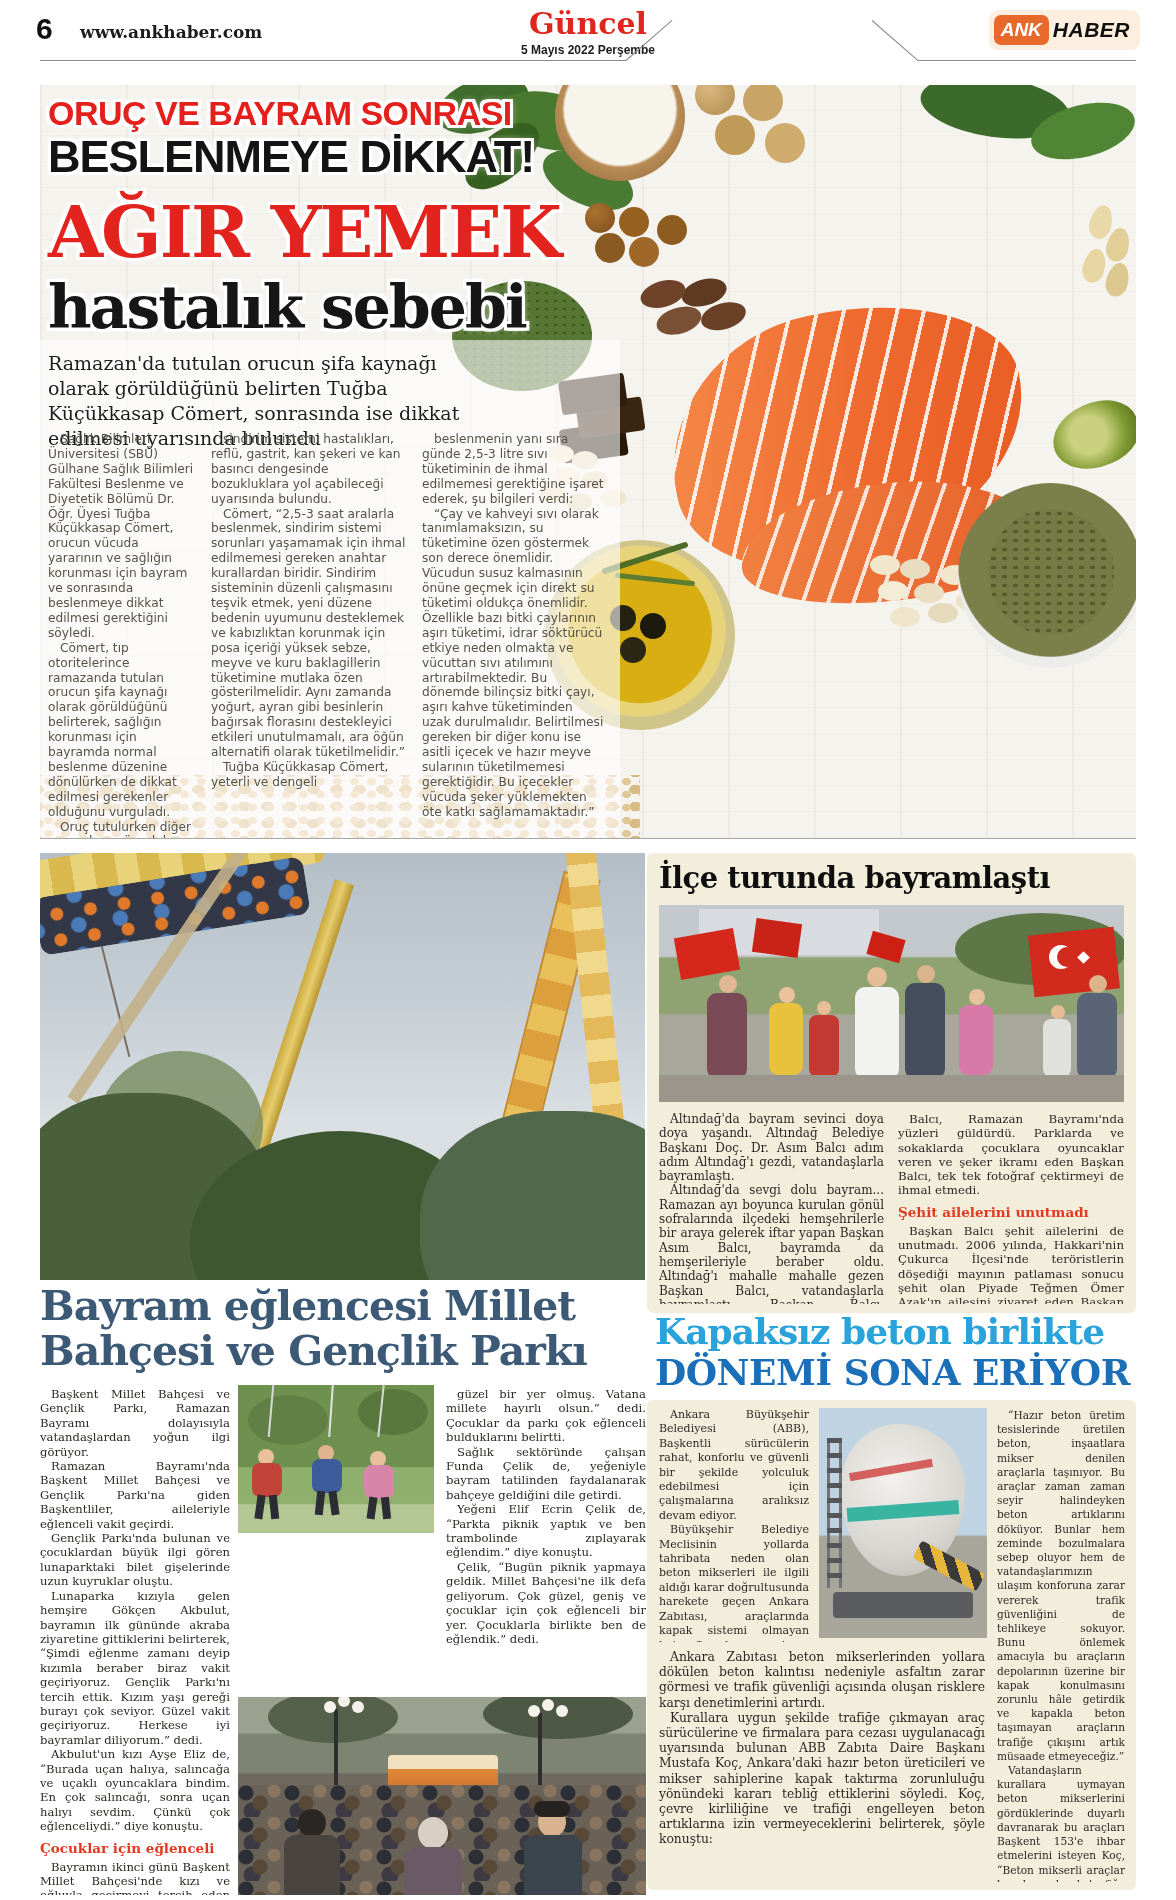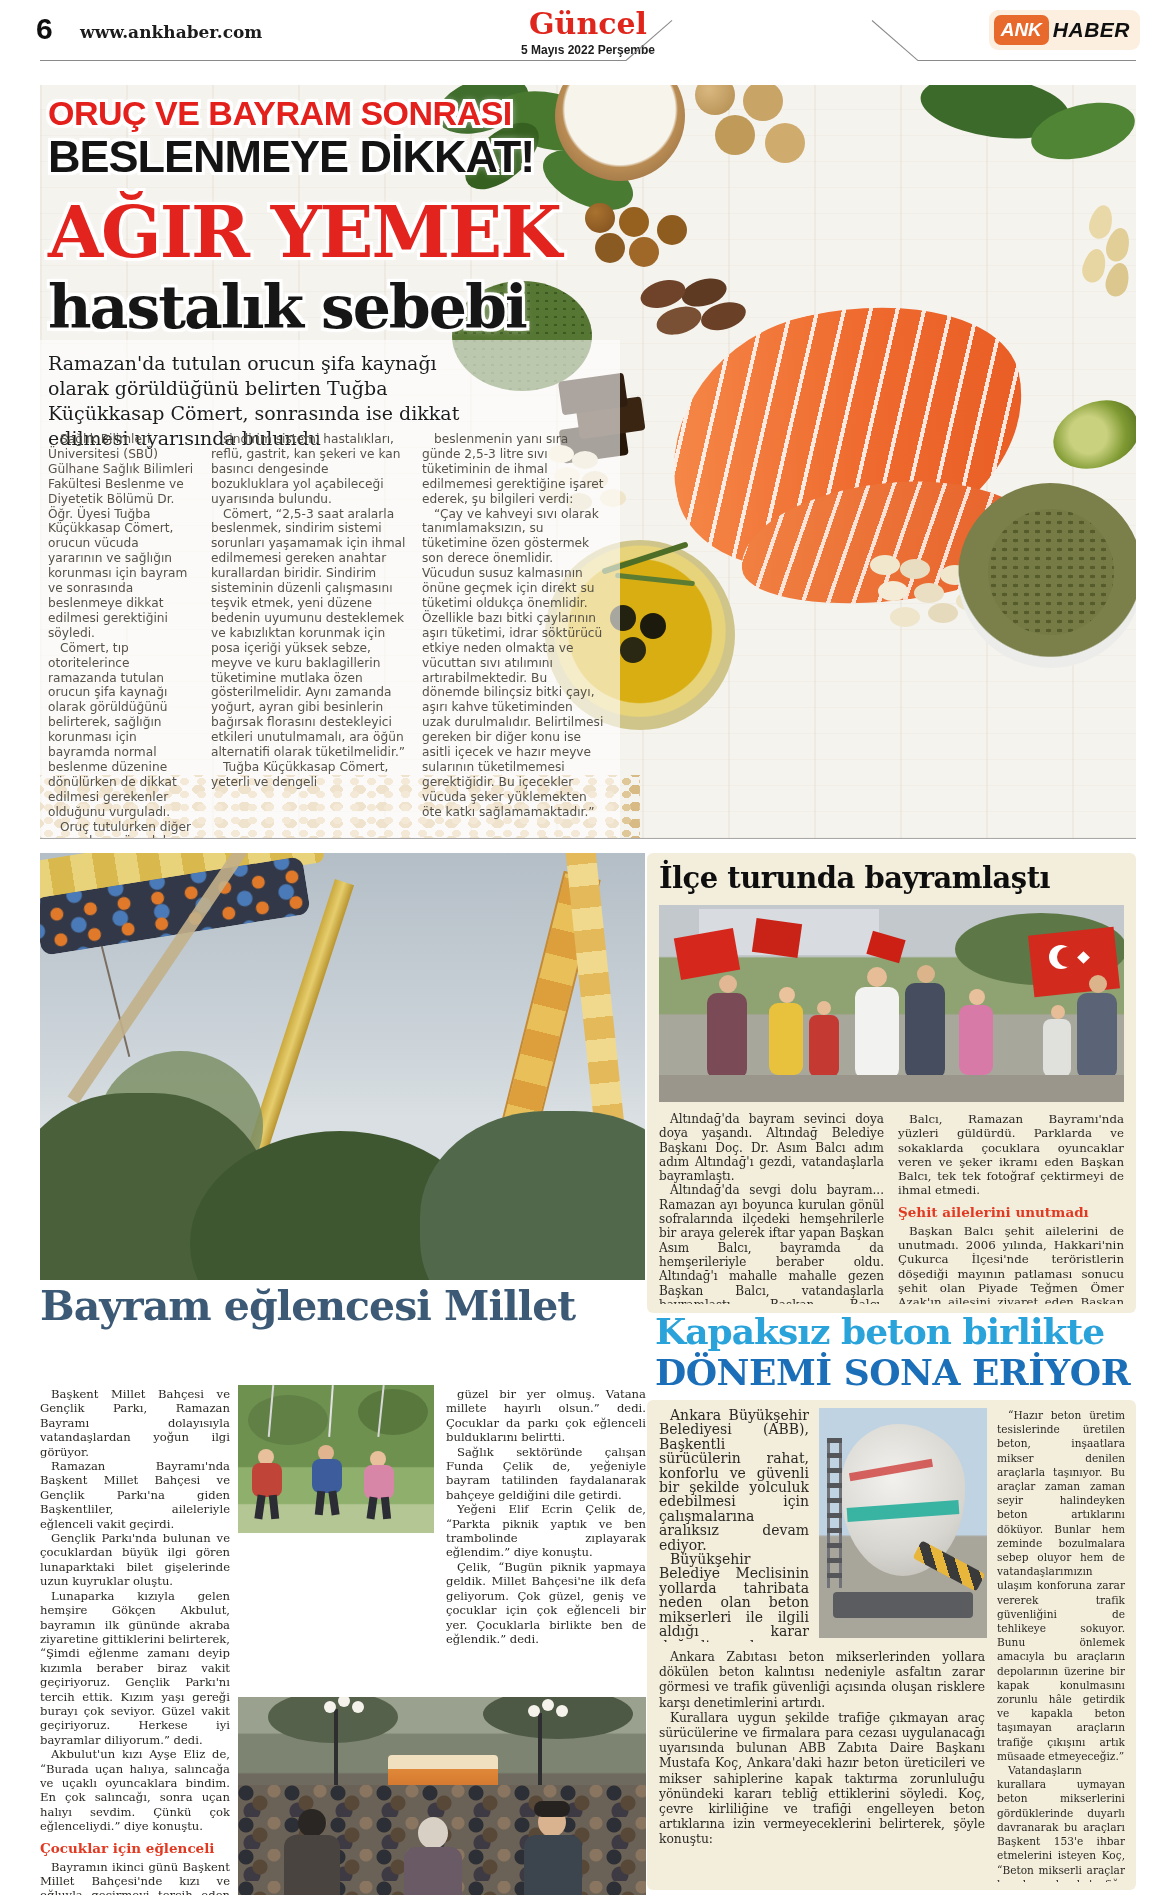--- a/index.html
+++ b/index.html
@@ -181,20 +181,21 @@
     </div>
     <div class="abs bodyser" style="left:251px;top:259px;width:226px;height:192px;font-size:11.8px;line-height:14.3px;">
       <p>Balcı, Ramazan Bayramı'nda yüzleri güldürdü. Parklarda ve sokaklarda çocuklara oyuncaklar veren ve şeker ikramı eden Başkan Balcı, tek tek fotoğraf çektirmeyi de ihmal etmedi.</p>
       <div class="subred">Şehit ailelerini unutmadı</div>
       <p>Başkan Balcı şehit ailelerini de unutmadı. 2006 yılında, Hakkari'nin Çukurca İlçesi'nde teröristlerin döşediği mayının patlaması sonucu şehit olan Piyade Teğmen Ömer Azak'ın ailesini ziyaret eden Başkan Balcı, şehit ailesinin yüzünü güldürdü.</p>
     </div>
   </div>
 
   <div class="bayramhead">
     <div>Bayram eğlencesi Millet</div>
+    <div>Bahçesi ve Gençlik Parkı</div>
   </div>
 
   <div class="abs" style="left:40px;top:1383px;width:608px;height:514px;">
     <div class="abs bodyser" style="left:0;top:4px;width:190px;height:508px;font-size:11.6px;line-height:14.4px;">
       <p>Başkent Millet Bahçesi ve Gençlik Parkı, Ramazan Bayramı dolayısıyla vatandaşlardan yoğun ilgi görüyor.</p>
       <p>Ramazan Bayramı'nda Başkent Millet Bahçesi ve Gençlik Parkı'na giden Başkentliler, aileleriyle eğlenceli vakit geçirdi.</p>
       <p>Gençlik Parkı'nda bulunan ve çocuklardan büyük ilgi gören lunaparktaki bilet gişelerinde uzun kuyruklar oluştu.</p>
       <p>Lunaparka kızıyla gelen hemşire Gökçen Akbulut, bayramın ilk gününde akraba ziyaretine gittiklerini belirterek, “Şimdi eğlenme zamanı deyip kızımla beraber biraz vakit geçiriyoruz. Gençlik Parkı'nı tercih ettik. Kızım yaşı gereği burayı çok seviyor. Güzel vakit geçiriyoruz. Herkese iyi bayramlar diliyorum.” dedi.</p>
       <p>Akbulut'un kızı Ayşe Eliz de, “Burada uçan halıya, salıncağa ve uçaklı oyuncaklara bindim. En çok salıncağı, sonra uçan halıyı sevdim. Çünkü çok eğlenceliydi.” diye konuştu.</p>
       <div class="subred">Çocuklar için eğlenceli</div>
@@ -246,21 +247,21 @@
       <div class="s" style="left:300px;top:110px;width:28px;height:30px;border-radius:50%;background:#d9b290;"></div>
       <div class="s" style="left:296px;top:104px;width:36px;height:16px;border-radius:8px;background:#262220;"></div>
       <div class="s" style="left:286px;top:138px;width:58px;height:60px;border-radius:12px 12px 0 0;background:#3c444e;"></div>
     </div>
   </div>
 
   <div class="betontitle1">Kapaksız beton birlikte</div>
   <div class="betontitle2">DÖNEMİ SONA ERİYOR</div>
 
   <div class="panel" style="left:647px;top:1400px;width:489px;height:490px;">
-    <div class="abs bodyser" style="left:12px;top:8px;width:150px;height:234px;font-size:14px;line-height:14.4px;">
+    <div class="abs bodyser" style="left:12px;top:8px;width:150px;height:234px;font-size:11px;line-height:14.4px;">
       <p>Ankara Büyükşehir Belediyesi (ABB), Başkentli sürücülerin rahat, konforlu ve güvenli bir şekilde yolculuk edebilmesi için çalışmalarına aralıksız devam ediyor.</p>
       <p>Büyükşehir Belediye Meclisinin yollarda tahribata neden olan beton mikserleri ile ilgili aldığı karar doğrultusunda harekete geçen Ankara Zabıtası, araçlarında kapak sistemi olmayan beton firmalarına yaptırım uygulayacak.</p>
     </div>
 
     <div class="ph" style="left:172px;top:8px;width:168px;height:230px;background:linear-gradient(180deg,#bfd3e2 0 55%,#a8a59a 56% 100%);">
       <div class="s" style="left:22px;top:16px;width:124px;height:152px;border-radius:46% 54% 50% 50%/40% 40% 56% 56%;background:radial-gradient(circle at 42% 36%,#f2f1ee,#d8d6d0 60%,#b9b7b0);"></div>
       <div class="s" style="left:30px;top:58px;width:84px;height:8px;background:#cc3330;opacity:.75;transform:rotate(-10deg);"></div>
       <div class="s" style="left:28px;top:96px;width:112px;height:14px;background:#39b3a2;transform:rotate(-4deg);"></div>
       <div class="s" style="left:8px;top:30px;width:15px;height:150px;background:repeating-linear-gradient(180deg,#55565a 0 5px,rgba(0,0,0,0) 5px 15px),linear-gradient(90deg,#707277 0 3px,rgba(0,0,0,0) 3px 12px,#707277 12px 15px);"></div>
       <div class="s" style="left:94px;top:148px;width:72px;height:20px;border-radius:4px;transform:rotate(28deg);background:repeating-linear-gradient(45deg,#e8b63a 0 10px,#3a3a3a 10px 20px);"></div>

